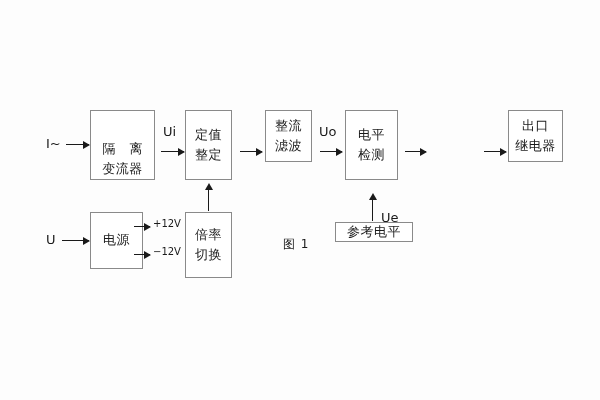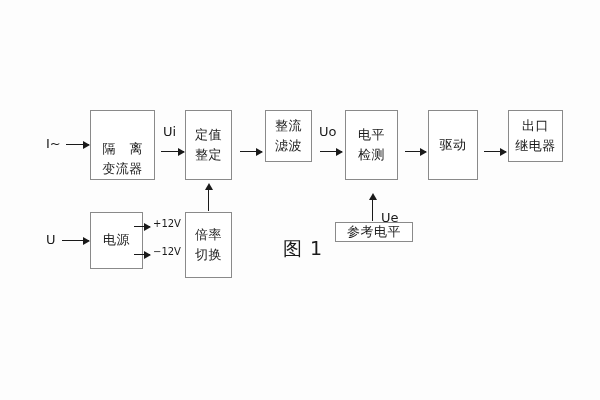--- a/index.html
+++ b/index.html
@@ -48,21 +48,21 @@
     font-size: 13px;
     white-space: nowrap;
     line-height: 1;
   }
   .lbl.sm {
     font-size: 10px;
   }
   .cap {
     position: absolute;
     color: #1a1a1a;
-    font-size: 19px;
+    font-size: 12px;
     white-space: nowrap;
     letter-spacing: 1px;
   }
   
   .harrow {
     position: absolute;
     height: 1px;
     background: #1a1a1a;
   }
   .harrow::after {
@@ -126,23 +126,20 @@
   <span class="lbl" style="left:319px; top:125px;">Uo</span>
   <div class="harrow" style="left:320px; top:151px; width:22px;"></div>
 
   <div class="box" style="left:345px; top:110px; width:53px; height:70px;text-align:right;">
     <span class="ln">电平</span>
     <span class="ln">检测</span>
   </div>
 
   <div class="harrow" style="left:405px; top:151px; width:21px;"></div>
 
-  <div class="box" style="left:428px; top:110px; width:50px; height:70px;">
-    <span class="ln">驱动</span>
-  </div>
 
   <div class="harrow" style="left:484px; top:151px; width:22px;"></div>
 
   <div class="box" style="left:508px; top:110px; width:55px; height:52px;">
     <span class="ln">出口</span>
     <span class="ln">继电器</span>
   </div>
 
   <span class="lbl" style="left:46px; top:233px;">U</span>
 

